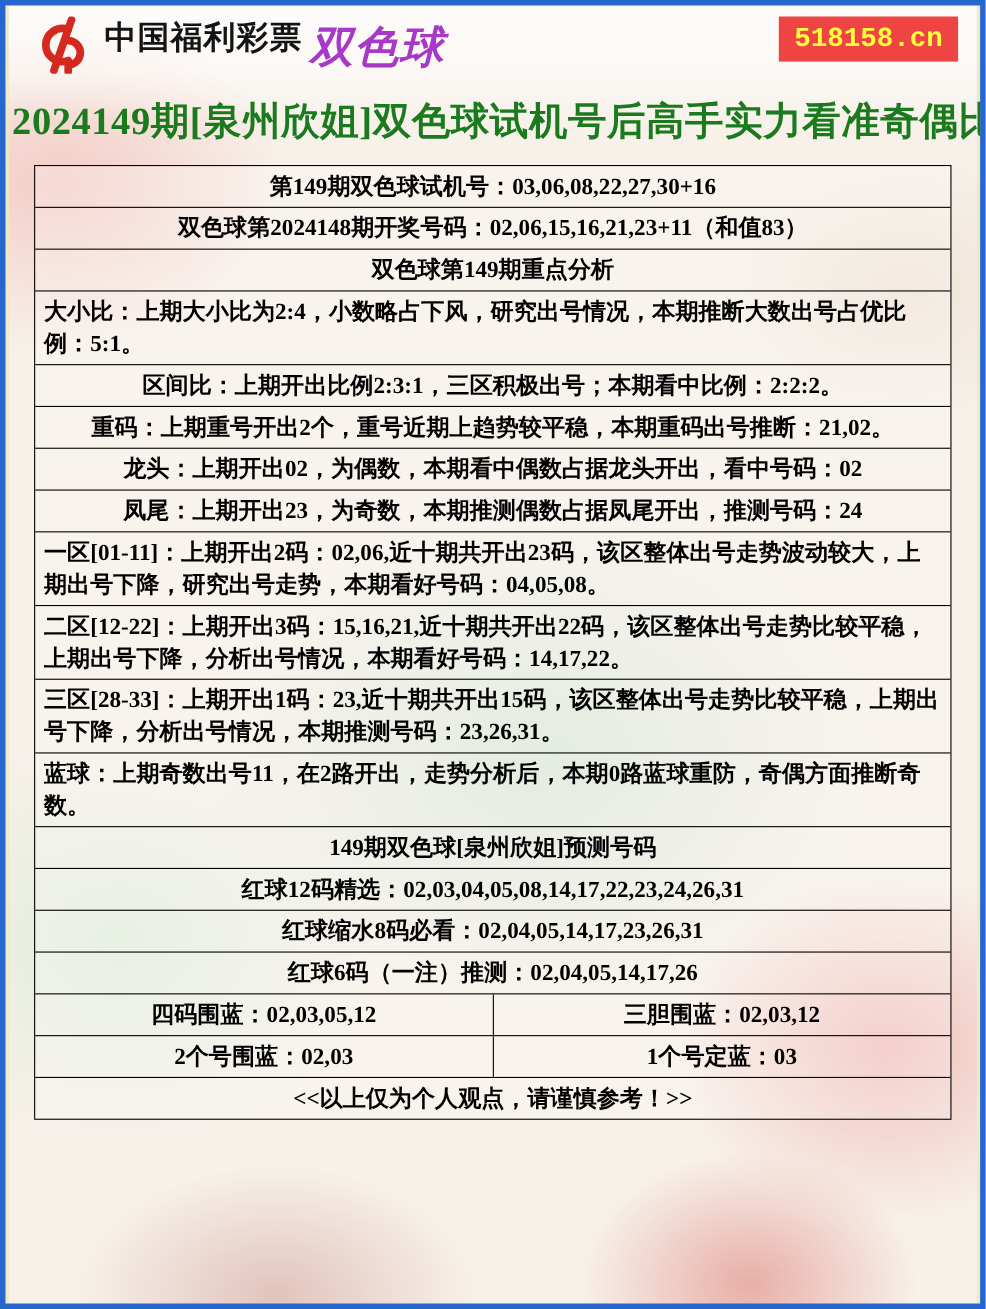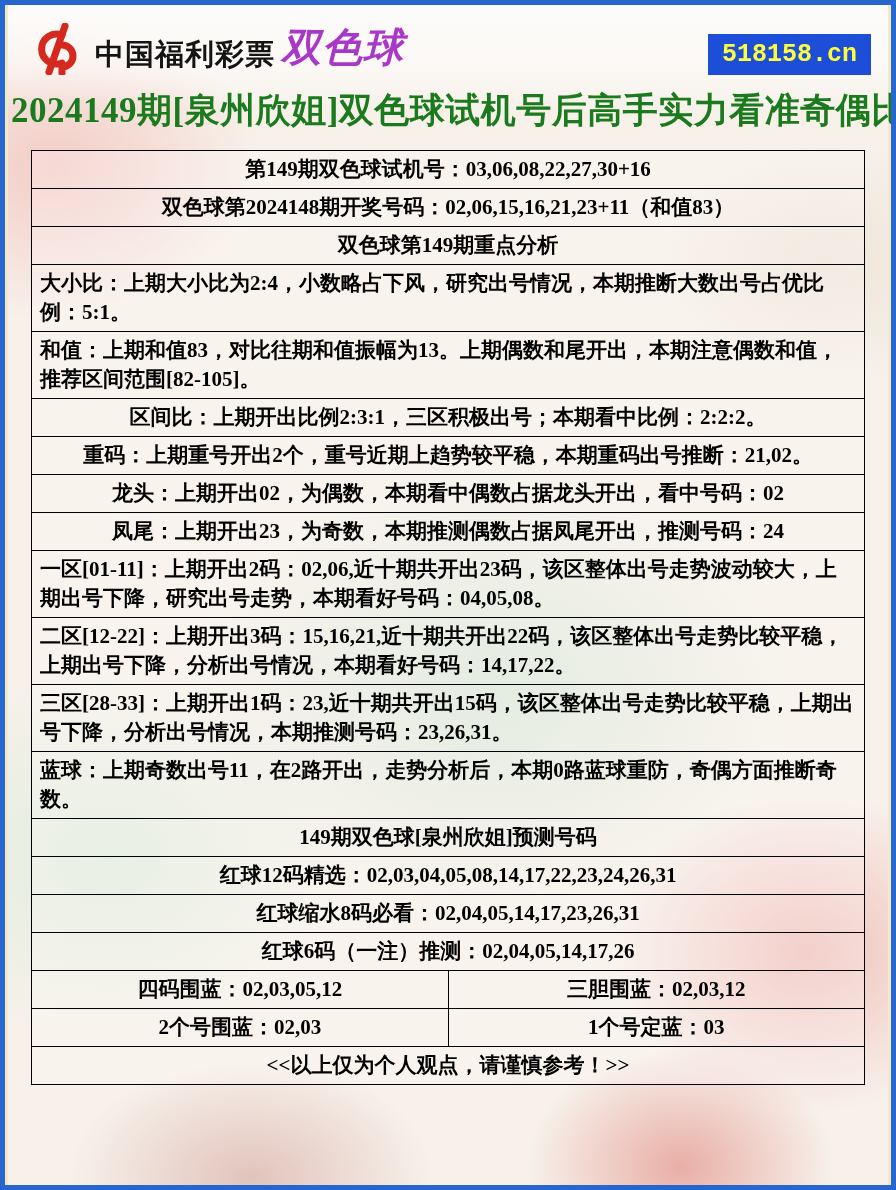--- a/index.html
+++ b/index.html
@@ -12,27 +12,27 @@
     background-image:
       linear-gradient(rgba(255,255,255,.75) 0px, rgba(255,255,255,.55) 66px, rgba(255,255,255,0) 110px),
       radial-gradient(ellipse 300px 220px at 6% 14%, rgba(243,198,192,.85), rgba(243,198,192,0) 70%),
       radial-gradient(ellipse 260px 180px at 92% 22%, rgba(235,224,210,.7), rgba(235,224,210,0) 70%),
       radial-gradient(ellipse 430px 320px at 55% 58%, rgba(214,230,214,.85), rgba(214,230,214,0) 72%),
       radial-gradient(ellipse 330px 260px at 12% 72%, rgba(221,236,219,.85), rgba(221,236,219,0) 72%),
       radial-gradient(ellipse 280px 230px at 90% 80%, rgba(239,184,178,.85), rgba(239,184,178,0) 70%),
       radial-gradient(ellipse 220px 170px at 76% 98%, rgba(228,158,150,.8), rgba(228,158,150,0) 70%),
       radial-gradient(ellipse 260px 170px at 28% 99%, rgba(216,176,168,.7), rgba(216,176,168,0) 70%);
   }
-  .hdr{height:60px;display:flex;align-items:flex-end;padding:10px 14px 0 24px;}
+  .hdr{height:60px;display:flex;align-items:flex-start;padding:10px 14px 0 24px;}
   .logo-mark{width:58px;height:52px;flex:0 0 auto;}
   .logo-cn{font-family:"Liberation Sans","DejaVu Sans",sans-serif;font-weight:bold;
     font-size:29px;color:#141414;margin-left:8px;letter-spacing:1px;}
   .logo-brand{font-family:"Liberation Sans","DejaVu Sans",sans-serif;font-weight:bold;font-style:italic;
     font-size:40px;color:#a838c8;margin-left:6px;letter-spacing:1px;}
-  .badge{margin-left:auto;margin-right:6px;background:#1d4ed8;color:#fdfd3d;
+  .badge{margin-left:auto;margin-right:6px;background:#ef4444;color:#fdfd3d;
     font-family:"Liberation Mono","DejaVu Sans Mono",monospace;font-weight:bold;
     font-size:25px;padding:6px 14px;}
   .title{margin:12px 6px 10px;text-align:center;font-size:35px;font-weight:bold;
     color:#1a7a1d;letter-spacing:.5px;white-space:nowrap;}
   .sheet{margin:16px 26px;border:1px solid #000;background:rgba(255,252,250,.25);}
   .row{border-bottom:1px solid #000;font-size:21px;font-weight:bold;color:#000;
     line-height:29px;padding:4px 8px;}
   .row:last-child{border-bottom:none;}
   .row.c{text-align:center;}
   .row.l{text-align:left;}
@@ -58,21 +58,20 @@
   <span class="badge">518158.cn</span>
 </div>
 
 <div class="title">2024149期[泉州欣姐]双色球试机号后高手实力看准奇偶比</div>
 
 <div class="sheet">
   <div class="row c">第149期双色球试机号：03,06,08,22,27,30+16</div>
   <div class="row c">双色球第2024148期开奖号码：02,06,15,16,21,23+11（和值83）</div>
   <div class="row c">双色球第149期重点分析</div>
   <div class="row l">大小比：上期大小比为2:4，小数略占下风，研究出号情况，本期推断大数出号占优比例：5:1。</div>
-  <div class="row l">和值：上期和值83，对比往期和值振幅为13。上期偶数和尾开出，本期注意偶数和值，推荐区间范围[82-105]。</div>
   <div class="row c">区间比：上期开出比例2:3:1，三区积极出号；本期看中比例：2:2:2。</div>
   <div class="row c">重码：上期重号开出2个，重号近期上趋势较平稳，本期重码出号推断：21,02。</div>
   <div class="row c">龙头：上期开出02，为偶数，本期看中偶数占据龙头开出，看中号码：02</div>
   <div class="row c">凤尾：上期开出23，为奇数，本期推测偶数占据凤尾开出，推测号码：24</div>
   <div class="row l">一区[01-11]：上期开出2码：02,06,近十期共开出23码，该区整体出号走势波动较大，上期出号下降，研究出号走势，本期看好号码：04,05,08。</div>
   <div class="row l">二区[12-22]：上期开出3码：15,16,21,近十期共开出22码，该区整体出号走势比较平稳，上期出号下降，分析出号情况，本期看好号码：14,17,22。</div>
   <div class="row l">三区[28-33]：上期开出1码：23,近十期共开出15码，该区整体出号走势比较平稳，上期出号下降，分析出号情况，本期推测号码：23,26,31。</div>
   <div class="row l">蓝球：上期奇数出号11，在2路开出，走势分析后，本期0路蓝球重防，奇偶方面推断奇数。</div>
   <div class="row c">149期双色球[泉州欣姐]预测号码</div>
   <div class="row c">红球12码精选：02,03,04,05,08,14,17,22,23,24,26,31</div>

